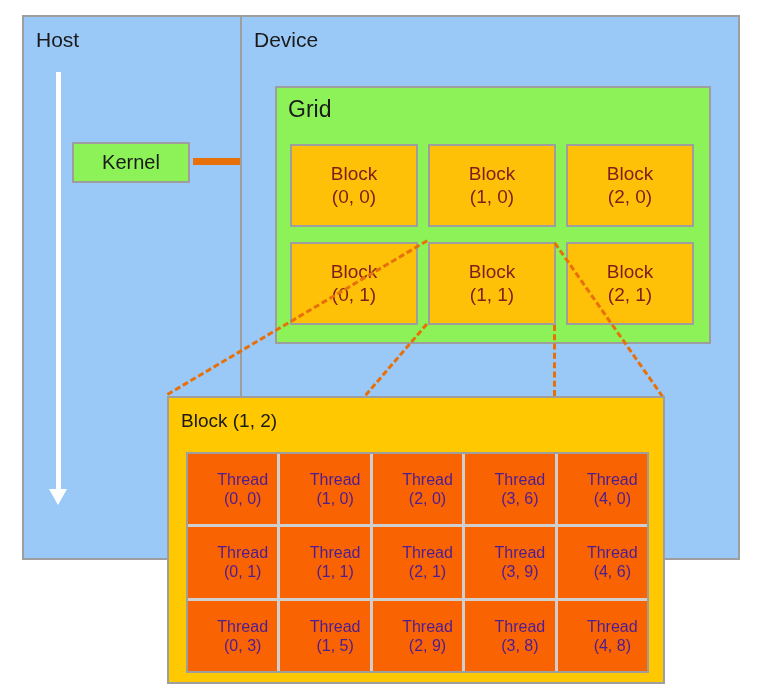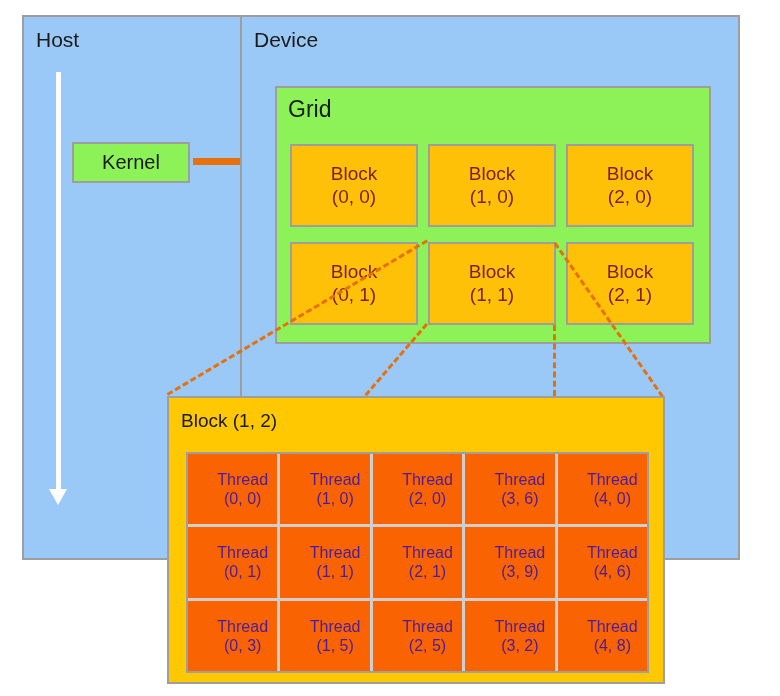--- a/index.html
+++ b/index.html
@@ -260,25 +260,25 @@
     <div class="thread-cell">
       <span class="cell-line">Thread</span>
       <span class="cell-line">(0, 3)</span>
     </div>
     <div class="thread-cell">
       <span class="cell-line">Thread</span>
       <span class="cell-line">(1, 5)</span>
     </div>
     <div class="thread-cell">
       <span class="cell-line">Thread</span>
-      <span class="cell-line">(2, 5)</span>
-    </div>
-    <div class="thread-cell">
-      <span class="cell-line">Thread</span>
-      <span class="cell-line">(3, 2)</span>
+      <span class="cell-line">(2, 9)</span>
+    </div>
+    <div class="thread-cell">
+      <span class="cell-line">Thread</span>
+      <span class="cell-line">(3, 8)</span>
     </div>
     <div class="thread-cell">
       <span class="cell-line">Thread</span>
       <span class="cell-line">(4, 8)</span>
     </div>
   </div>
 
 </div>
 
 </body></html>

